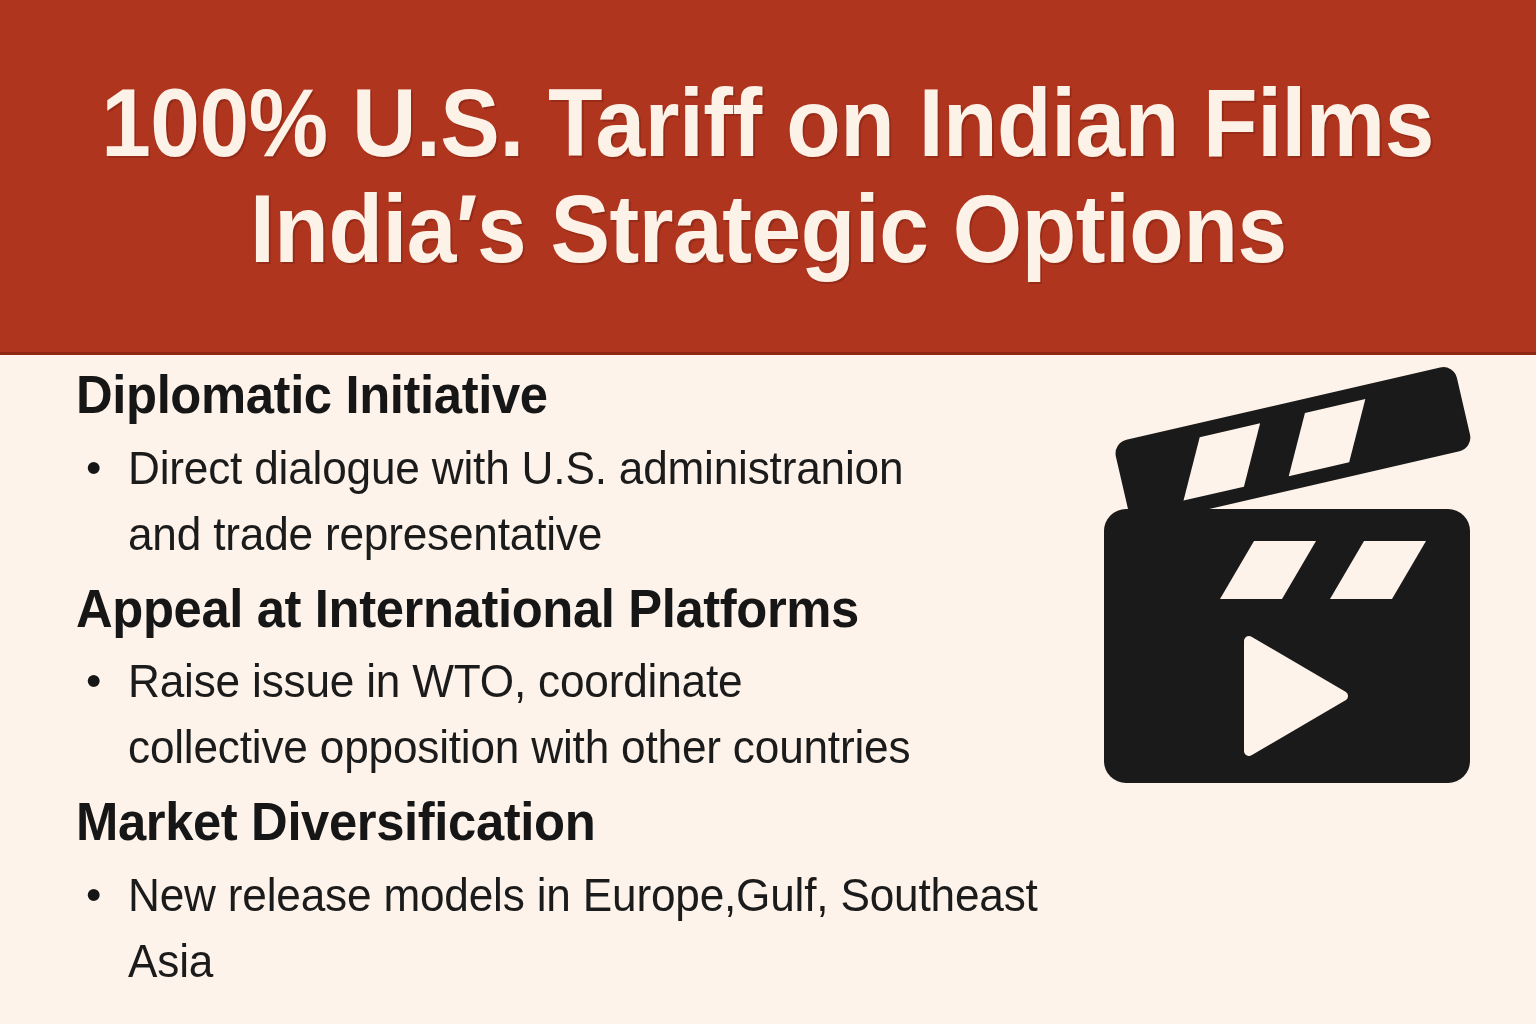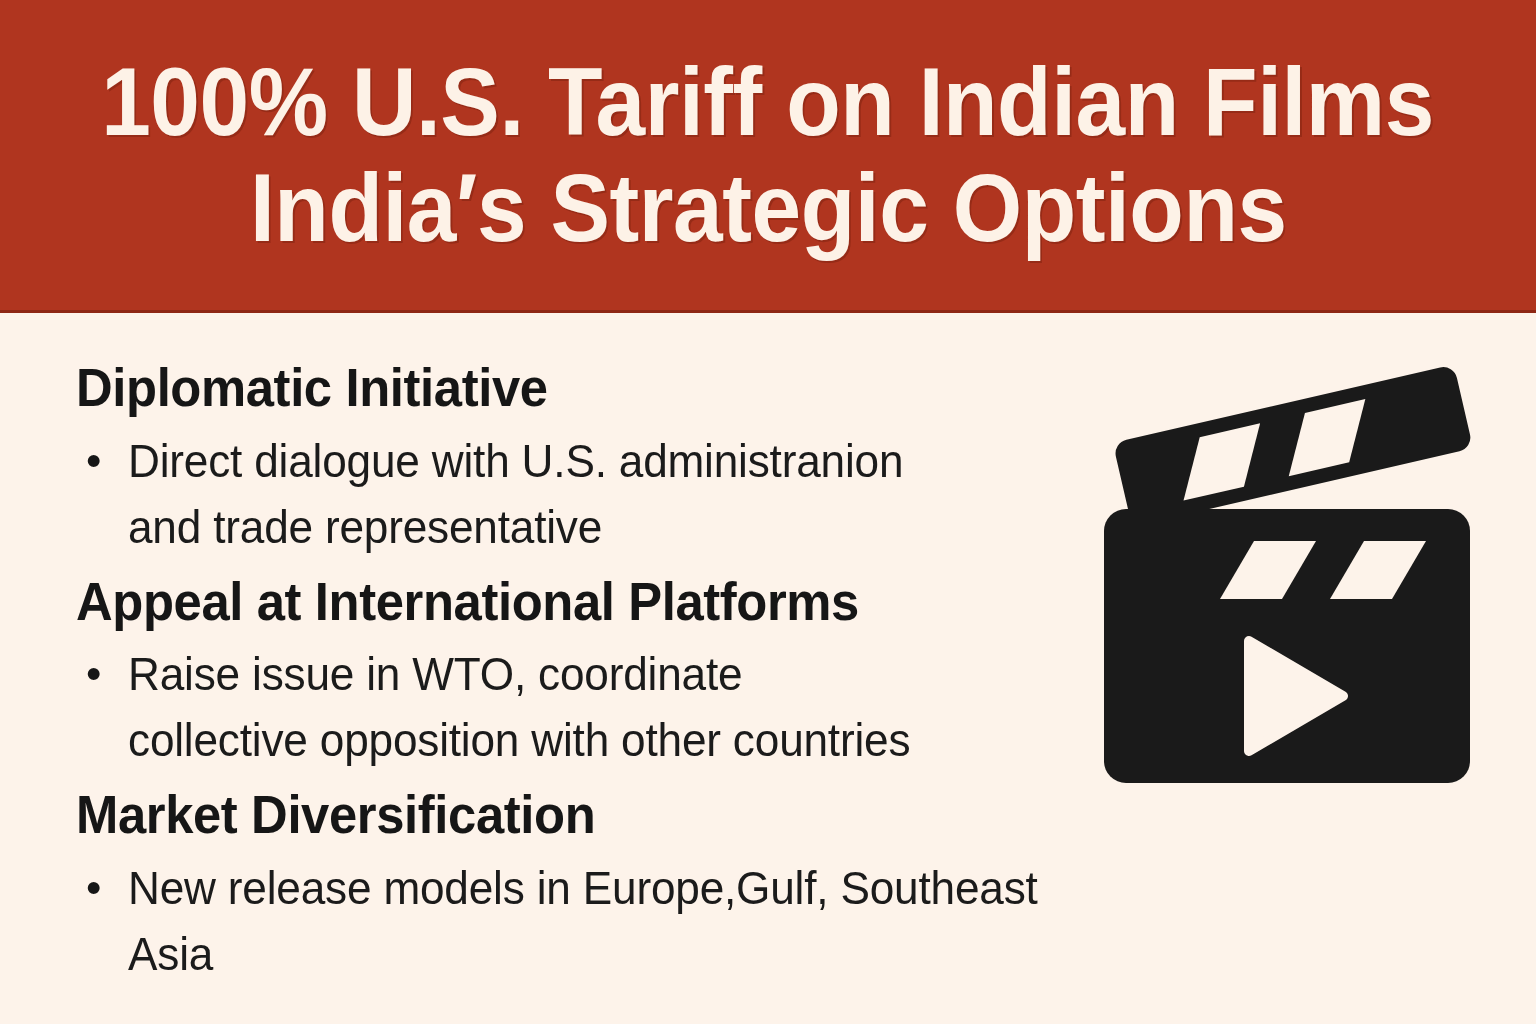--- a/index.html
+++ b/index.html
@@ -20,21 +20,21 @@
     height: 1024px;
     background: #fdf3ea;
   }
 
   
   .header {
     position: absolute;
     left: 0;
     top: 0;
     width: 1536px;
-    height: 313px;
+    height: 355px;
     background: #b0351f;
     border-bottom: 3px solid #8e2714;
     box-sizing: border-box;
     display: flex;
     flex-direction: column;
     align-items: center;
     justify-content: center;
   }
   .title-line {
     color: #fdf2e7;
@@ -60,21 +60,21 @@
   }
 
   .content-col {
     position: absolute;
     left: 76px;
     top: 40px;
     width: 1010px;
   }
 
   .section { margin-bottom: 10px; }
-  .section-1 { margin-top: 3px; }
+  .section-1 { margin-top: 10px; }
 
   .section-heading {
     color: #161616;
     font-family: "Liberation Sans Narrow", "Liberation Sans", sans-serif;
     font-weight: bold;
     font-size: 54px;
     line-height: 1.18;
     letter-spacing: -0.4px;
     transform: scaleX(0.94);
     transform-origin: left center;

